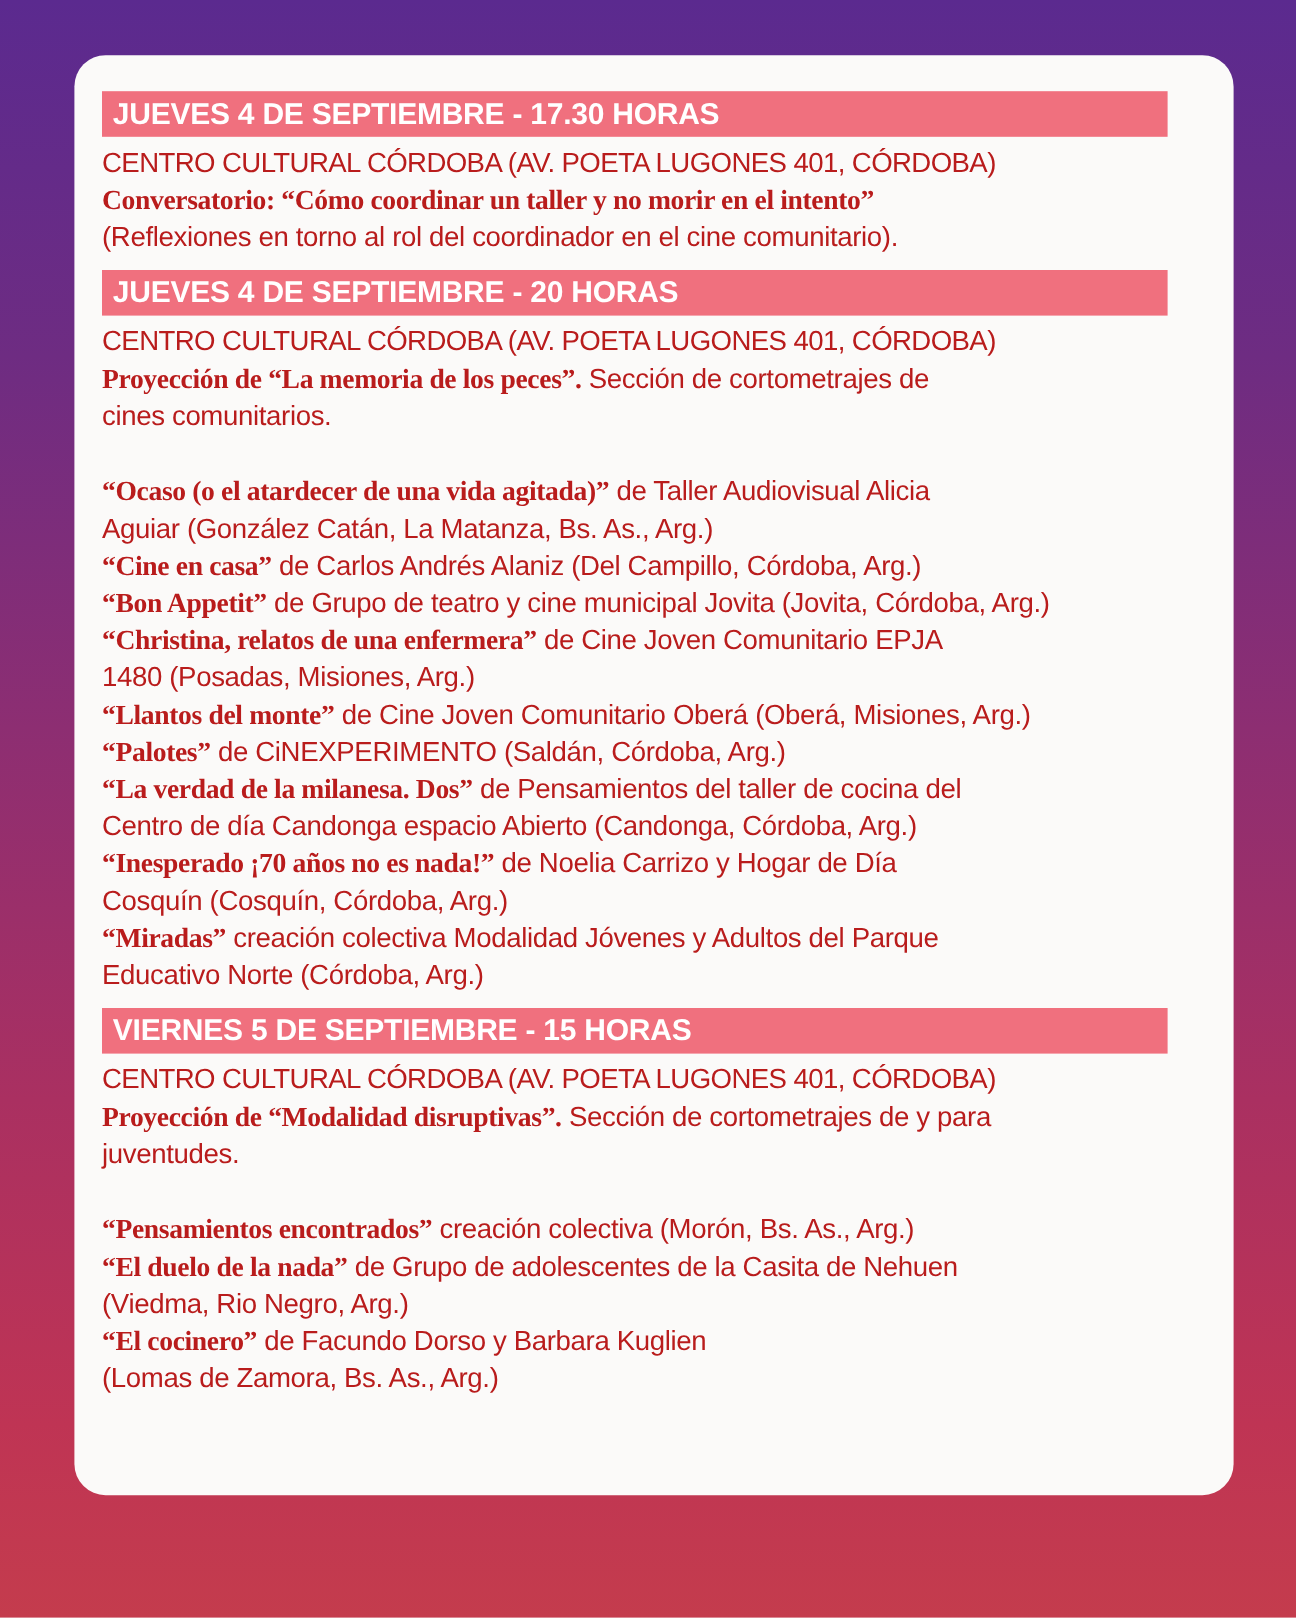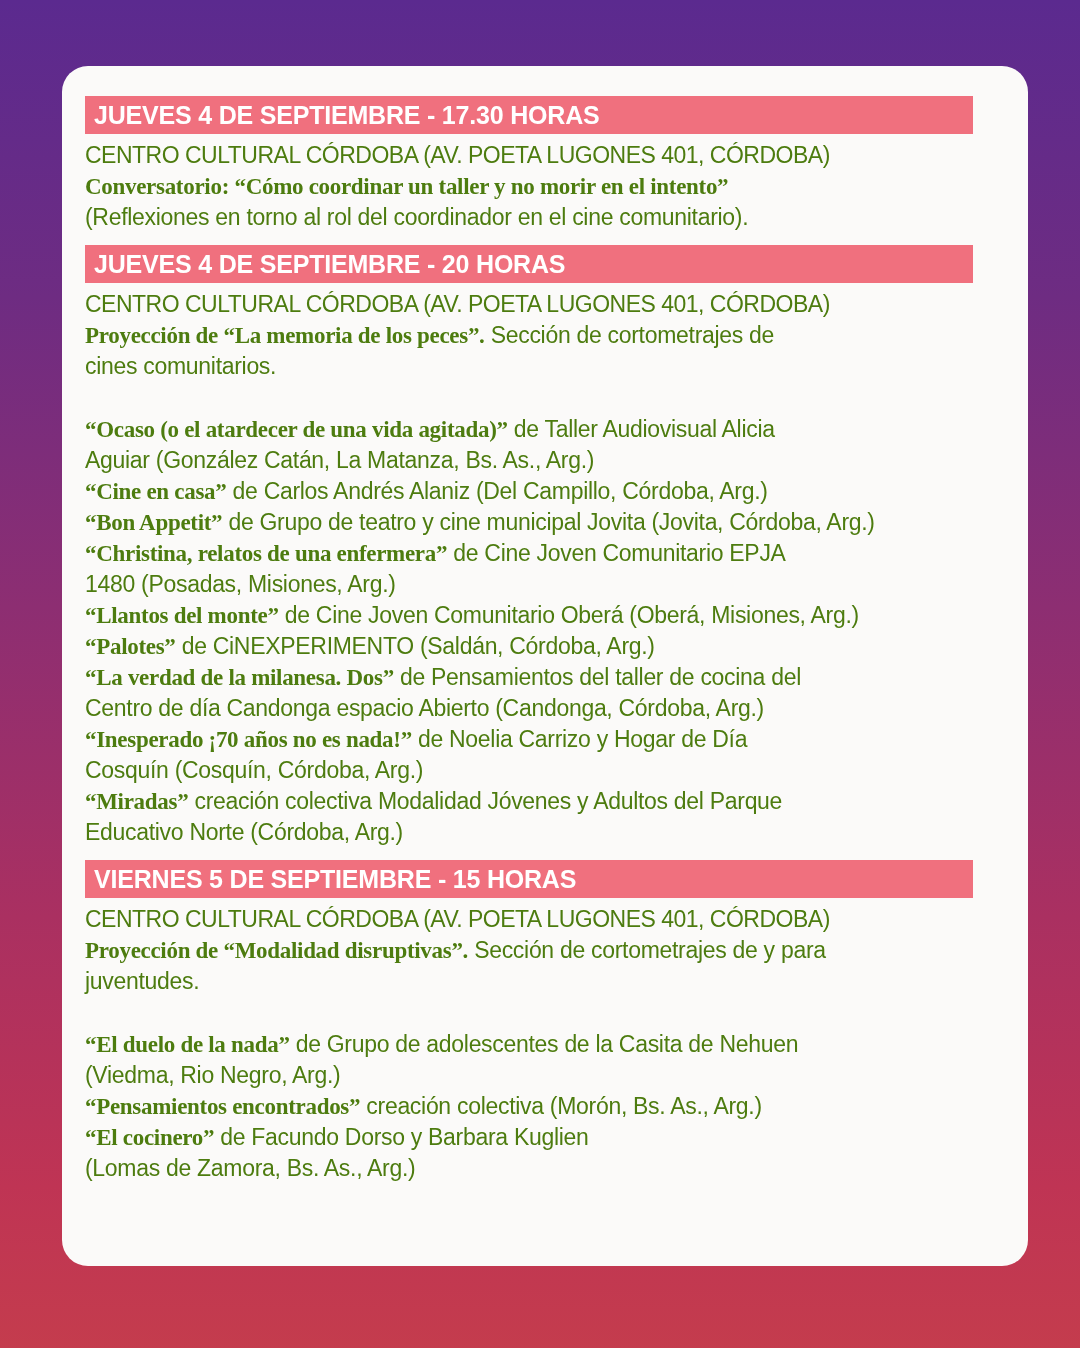--- a/index.html
+++ b/index.html
@@ -2,34 +2,34 @@
 <html><head>
 <meta charset="utf-8">
 <style>
   html,body{margin:0;padding:0;}
   body{
     width:1080px;height:1348px;position:relative;overflow:hidden;
     font-family:"Liberation Sans","DejaVu Sans",sans-serif;
     background:linear-gradient(180deg,#5b2a8f 0%,#6e2c82 22%,#8d2e72 45%,#aa3061 68%,#bf3454 88%,#c43c4d 100%);
   }
   .card{
-    position:absolute;left:62px;top:66px;width:966px;height:1200px;
+    position:absolute;left:62px;top:46px;width:966px;height:1200px;
     background:#fbfaf9;border-radius:26px;box-sizing:border-box;
     padding:30px 8px 0 23px;
   }
   .section{margin-bottom:12px;}
   .bar{
     width:888px;height:38px;background:#f0707e;
     color:#ffffff;font-weight:bold;font-size:25px;line-height:39px;
     padding-left:9px;letter-spacing:-0.2px;box-sizing:border-box;
     margin-bottom:6px;
     white-space:nowrap;overflow:hidden;
   }
   .txt{
-    width:935px;font-size:23px;line-height:31px;color:#4d7c0f;
+    width:935px;font-size:23px;line-height:31px;color:#b91c1c;
     letter-spacing:-0.3px;white-space:pre-wrap;
   }
   .venue{letter-spacing:-0.5px;}
   .b{font-weight:bold;font-family:Liberation Serif, serif;}
   .films{margin-top:32px;}
 </style>
 </head>
 <body>
 
 <div class="card">
@@ -63,21 +63,21 @@
 Educativo Norte (Córdoba, Arg.)</span></div>
     </div>
   </div>
 
   <div class="section">
     <div class="bar">VIERNES 5 DE SEPTIEMBRE - 15 HORAS</div>
     <div class="txt venue">CENTRO CULTURAL CÓRDOBA (AV. POETA LUGONES 401, CÓRDOBA)</div>
     <div class="txt"><span class="b">Proyección de “Modalidad disruptivas”.</span><span> Sección de cortometrajes de y para
 juventudes.</span></div>
     <div class="films">
+      <div class="txt"><span class="b">“Pensamientos encontrados”</span><span> creación colectiva (Morón, Bs. As., Arg.)</span></div>
       <div class="txt"><span class="b">“El duelo de la nada”</span><span> de Grupo de adolescentes de la Casita de Nehuen
 (Viedma, Rio Negro, Arg.)</span></div>
-      <div class="txt"><span class="b">“Pensamientos encontrados”</span><span> creación colectiva (Morón, Bs. As., Arg.)</span></div>
       <div class="txt"><span class="b">“El cocinero”</span><span> de Facundo Dorso y Barbara Kuglien
 (Lomas de Zamora, Bs. As., Arg.)</span></div>
     </div>
   </div>
 
 </div>
 
 </body></html>

